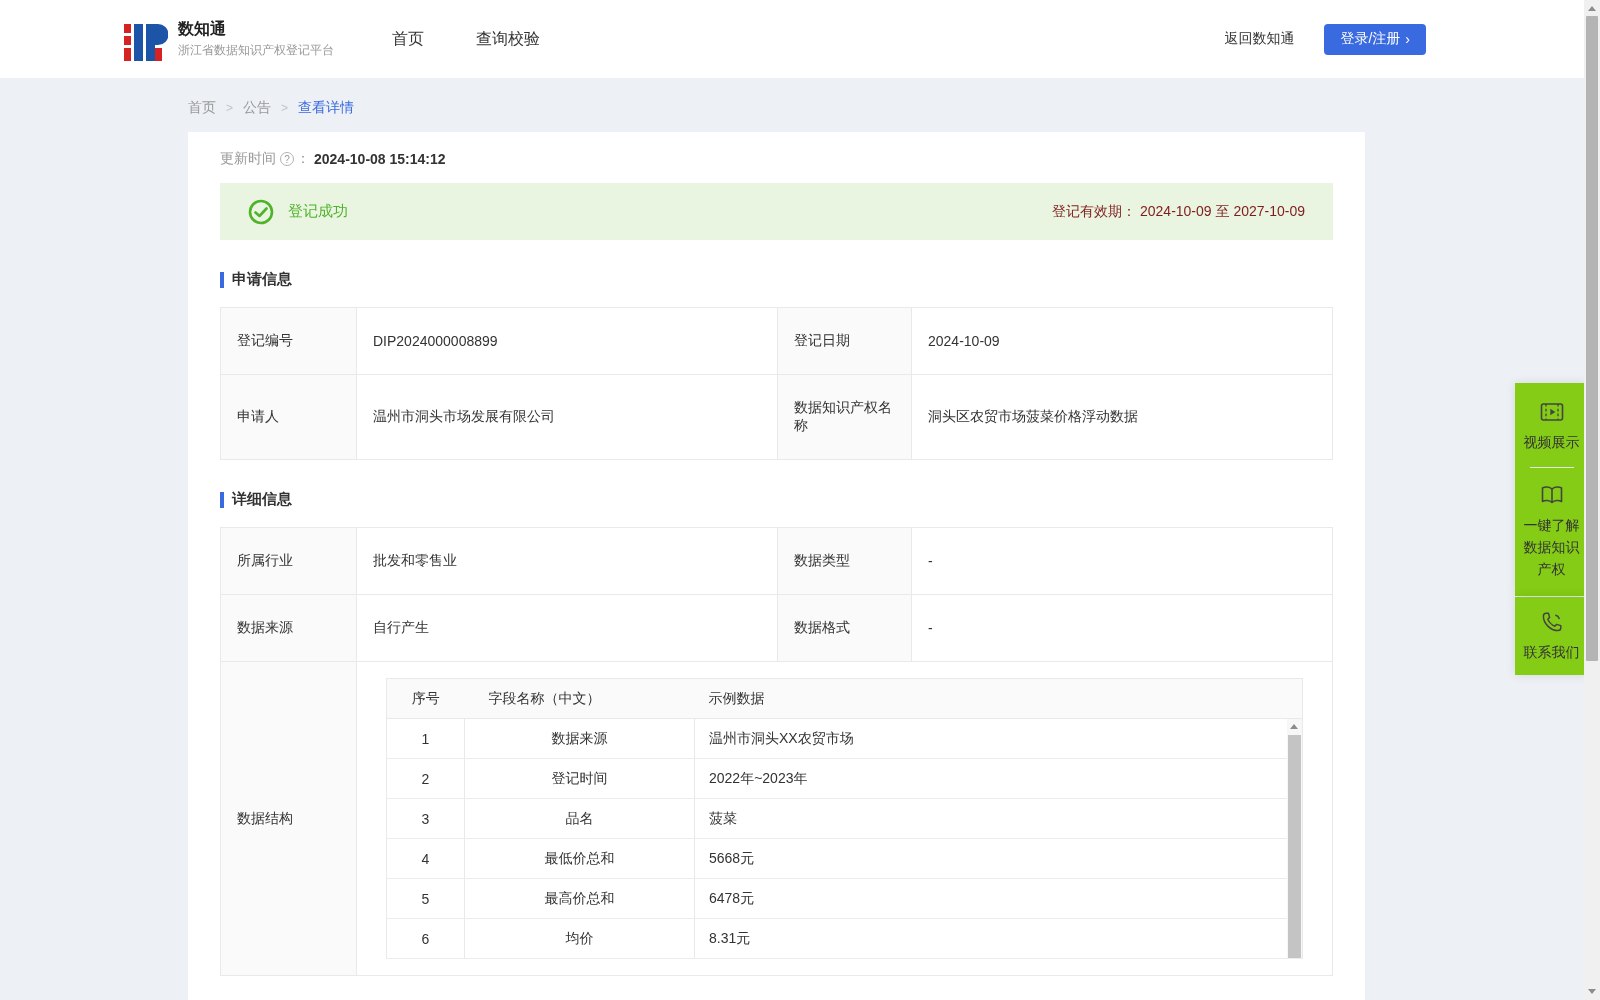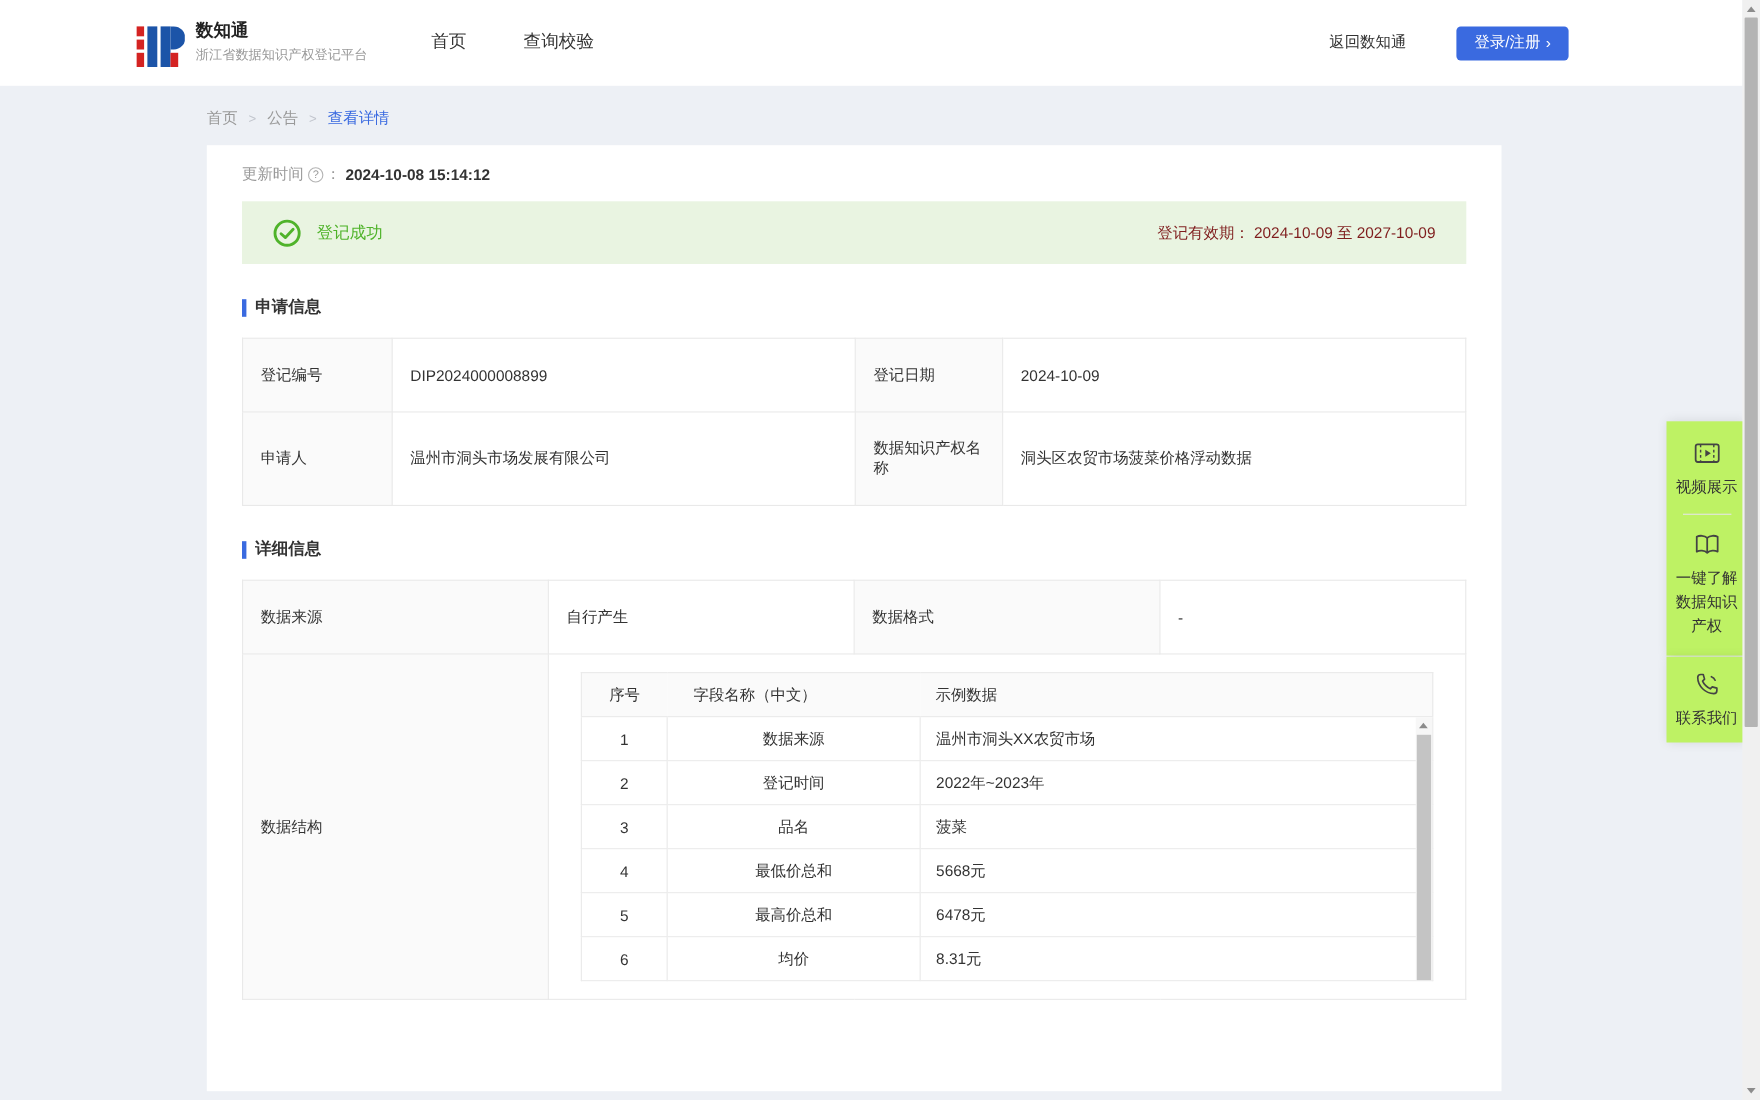--- a/index.html
+++ b/index.html
@@ -15,21 +15,21 @@
     height:78px; background:#fff; display:flex; align-items:center;
     padding-left:124px; width:1584px;
   }
   .logo { display:flex; align-items:center; cursor:pointer; }
   .logo-icon { width:44px; height:44px; display:block; }
   .logo-text { margin-left:10px; }
   .logo-title { font-size:16px; font-weight:bold; color:#222; line-height:20px; }
   .logo-sub { font-size:12px; color:#999; line-height:18px; margin-top:2px; }
   .main-nav { display:flex; gap:52px; margin-left:58px; }
   .nav-item { font-size:16px; color:#333; text-decoration:none; cursor:pointer; line-height:78px; }
-  .header-right { margin-left:auto; margin-right:158px; display:flex; align-items:center; gap:46px; }
+  .header-right { margin-left:auto; margin-right:158px; display:flex; align-items:center; gap:30px; }
   .back-link { font-size:14px; color:#333; cursor:pointer; }
   .login-btn {
     background:#3a6ae0; color:#fff; border:none; border-radius:4px;
     height:31px; padding:0 16px; font-size:14px; cursor:pointer;
     display:flex; align-items:center; gap:5px;
     font-family:"Liberation Sans","DejaVu Sans",sans-serif;
   }
   .login-chev { font-size:14px; line-height:1; }
   
   .breadcrumb { padding:21px 0 15px 188px; font-size:14px; display:flex; align-items:center; gap:10px; }
@@ -87,21 +87,21 @@
   .inner-scrollbar {
     position:absolute; top:41px; right:1px; bottom:1px; width:15px;
     background:#f7f7f7;
   }
   .inner-scrollbar .tri-up { position:absolute; top:5px; left:3px; }
   .inner-thumb { position:absolute; top:16px; bottom:0; left:1px; width:13px; background:#c4c4c4; }
   .tri-up { width:0; height:0; border-left:4px solid transparent; border-right:4px solid transparent; border-bottom:5px solid #8c8c8c; cursor:pointer; }
   .tri-down { width:0; height:0; border-left:4px solid transparent; border-right:4px solid transparent; border-top:5px solid #8c8c8c; cursor:pointer; }
   
   .float-card {
-    position:absolute; left:1515px; width:73px; background:#bef264;
+    position:absolute; left:1515px; width:73px; background:#84cc16;
     box-shadow:0 0 10px rgba(0,0,0,0.10); text-align:center;
     padding:16px 4px; font-size:14px; color:#333; cursor:pointer;
   }
   .float-card-1 { top:383px; }
   .float-card-2 { top:597px; padding:12px 4px; }
   .float-label { line-height:22px; margin-top:6px; }
   .float-divider { width:44px; height:1px; background:#e5e5e5; margin:14px auto; }
   .float-icon { display:block; margin:0 auto; }
   
   .main-scrollbar { position:absolute; top:0; left:1584px; width:16px; height:1000px; background:#f0f0f0; }
@@ -193,20 +193,26 @@
   </table>
 
   <div class="section-title second">
     <span class="section-bar"></span>
     <span>详细信息</span>
   </div>
 
   <table class="info-table second">
     <tbody>
       <tr>
+        <td class="lbl w-lbl1">所属行业</td>
+        <td class="val w-val1">批发和零售业</td>
+        <td class="lbl w-lbl2">数据类型</td>
+        <td class="val">-</td>
+      </tr>
+      <tr>
         <td class="lbl">数据来源</td>
         <td class="val">自行产生</td>
         <td class="lbl">数据格式</td>
         <td class="val">-</td>
       </tr>
       <tr>
         <td class="lbl">数据结构</td>
         <td class="struct-cell" colspan="3">
           <div class="struct-wrap">
             <table class="struct-table">

